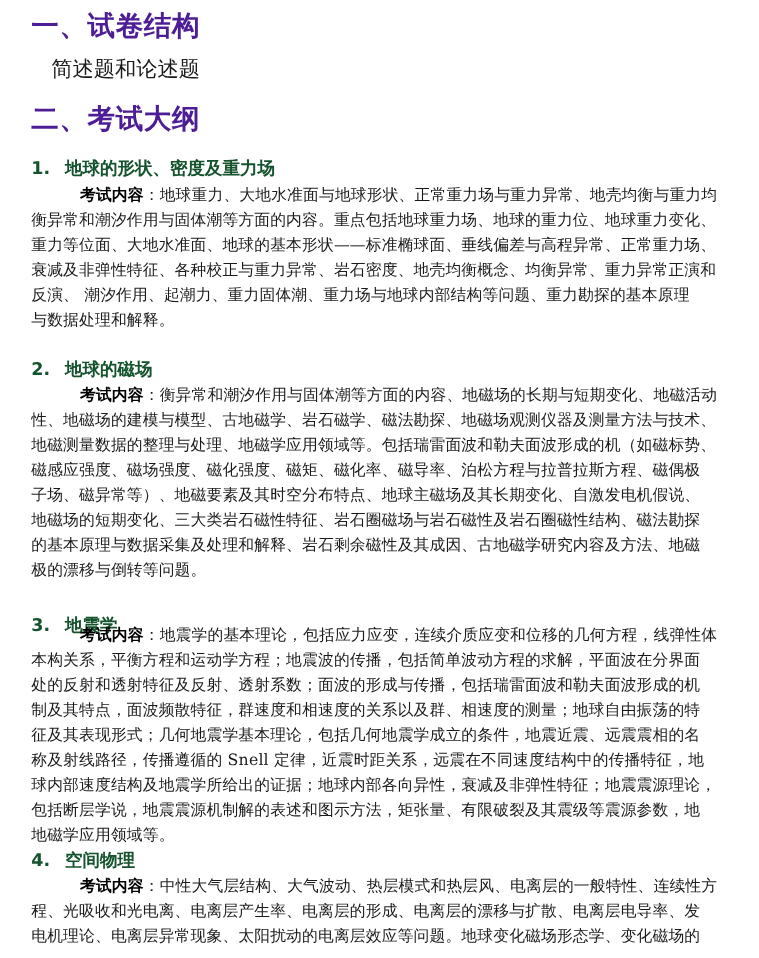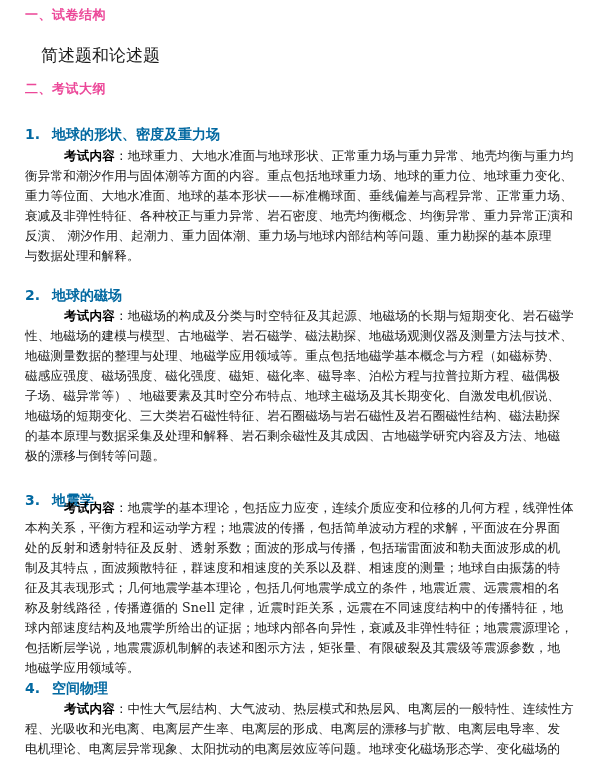--- a/index.html
+++ b/index.html
@@ -4,30 +4,30 @@
 <style>
   html, body { margin: 0; padding: 0; background: #ffffff; }
   body {
     width: 607px; height: 766px; overflow: hidden; position: relative;
     font-family: "DejaVu Serif", "Liberation Serif", serif;
     color: #1a1a1a;
   }
   .h1 {
     position: absolute; left: 25px;
     font-family: "DejaVu Sans", "Liberation Sans", sans-serif;
-    font-weight: bold; font-size: 13px; color: #ec4899; letter-spacing: 0.5px;
+    font-weight: bold; font-size: 22px; color: #4c1d95; letter-spacing: 0.5px;
     white-space: nowrap;
   }
   .plain {
     position: absolute; left: 41px; font-size: 17px; white-space: nowrap;
   }
   .h2 {
     position: absolute; left: 25px;
     font-family: "DejaVu Sans", "Liberation Sans", sans-serif;
-    font-weight: bold; font-size: 14px; color: #0369a1; white-space: nowrap;
+    font-weight: bold; font-size: 14px; color: #14532d; white-space: nowrap;
   }
   .h2 .num { display: inline-block; width: 27px; }
   .para { position: absolute; left: 25px; width: 560px; }
   .line {
     height: 20px; line-height: 20px; font-size: 12.6px; white-space: nowrap;
     letter-spacing: 0.15px;
   }
   .line.first { padding-left: 27px; }
   .lbl {
     font-family: "DejaVu Sans", "Liberation Sans", sans-serif;
@@ -50,23 +50,23 @@
   <div class="line">重力等位面、大地水准面、地球的基本形状——标准椭球面、垂线偏差与高程异常、正常重力场、</div>
   <div class="line">衰减及非弹性特征、各种校正与重力异常、岩石密度、地壳均衡概念、均衡异常、重力异常正演和</div>
   <div class="line">反演、 潮汐作用、起潮力、重力固体潮、重力场与地球内部结构等问题、重力勘探的基本原理</div>
   <div class="line">与数据处理和解释。</div>
 </div>
 
 <div class="h2" style="top:287px;">
   <span class="num">2.</span><span>地球的磁场</span>
 </div>
 <div class="para" style="top:306px;">
-  <div class="line first"><span class="lbl">考试内容</span><span>：地磁场的构成及分类与时空特征及其起源、地磁场的长期与短期变化、岩石磁学</span></div>
+  <div class="line first"><span class="lbl">考试内容</span><span>：衡异常和潮汐作用与固体潮等方面的内容、地磁场的长期与短期变化、地磁活动</span></div>
   <div class="line">性、地磁场的建模与模型、古地磁学、岩石磁学、磁法勘探、地磁场观测仪器及测量方法与技术、</div>
-  <div class="line">地磁测量数据的整理与处理、地磁学应用领域等。重点包括地磁学基本概念与方程（如磁标势、</div>
+  <div class="line">地磁测量数据的整理与处理、地磁学应用领域等。包括瑞雷面波和勒夫面波形成的机（如磁标势、</div>
   <div class="line">磁感应强度、磁场强度、磁化强度、磁矩、磁化率、磁导率、泊松方程与拉普拉斯方程、磁偶极</div>
   <div class="line">子场、磁异常等）、地磁要素及其时空分布特点、地球主磁场及其长期变化、自激发电机假说、</div>
   <div class="line">地磁场的短期变化、三大类岩石磁性特征、岩石圈磁场与岩石磁性及岩石圈磁性结构、磁法勘探</div>
   <div class="line">的基本原理与数据采集及处理和解释、岩石剩余磁性及其成因、古地磁学研究内容及方法、地磁</div>
   <div class="line">极的漂移与倒转等问题。</div>
 </div>
 
 <div class="h2" style="top:492px;">
   <span class="num">3.</span><span>地震学</span>
 </div>

